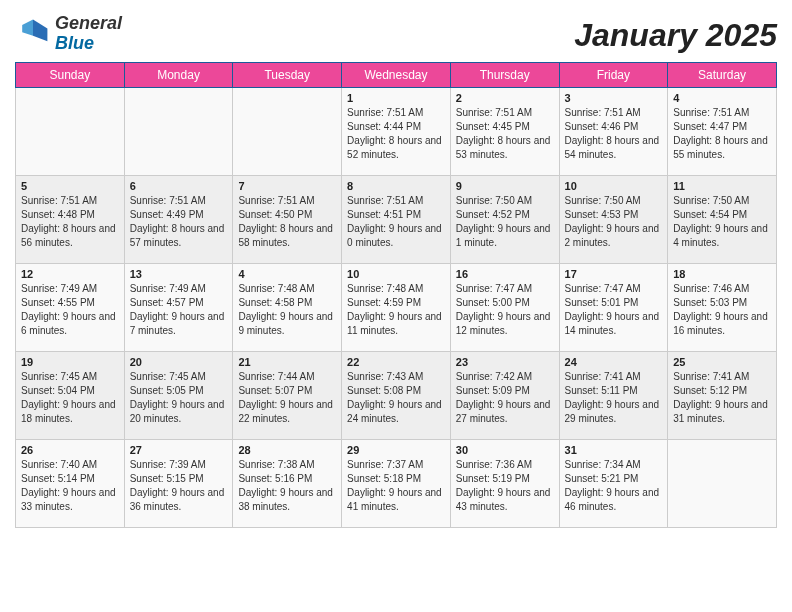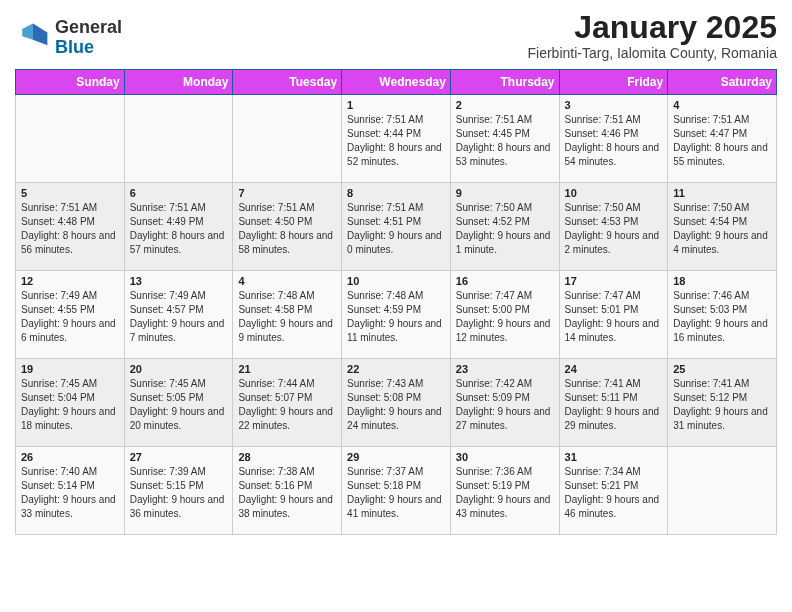--- a/index.html
+++ b/index.html
@@ -5,23 +5,24 @@
     * { box-sizing: border-box; margin: 0; padding: 0; }
     body {
       font-family: Arial, sans-serif;
       background: #fff;
       width: 792px;
       min-height: 612px;
       padding: 10px 15px 15px 15px;
     }
     .header {
       display: flex;
-      align-items: center;
+      align-items: flex-end;
       justify-content: space-between;
       margin-bottom: 8px;
+      font-style: italic;
     }
     .logo {
       display: flex;
       align-items: center;
       margin-top: 4px;
     }
     .logo-text {
       display: flex;
       flex-direction: column;
       font-size: 18px;
@@ -48,27 +49,27 @@
       font-size: 14px;
       font-weight: normal;
       color: #444;
     }
     table {
       width: 100%;
       border-collapse: collapse;
       table-layout: fixed;
     }
     thead tr th {
-      background-color: #d946ef;
+      background-color: #ec4899;
       color: #fff;
       font-size: 12px;
-      font-weight: bold;
+      font-weight: normal;
       padding: 5px 4px;
       border: 1px solid #1a5a9a;
-      text-align: right;
+      text-align: center;
     }
     tbody tr td {
       border: 1px solid #ccc;
       vertical-align: top;
       padding: 4px 5px;
       font-size: 10.5px;
       color: #222;
       min-height: 80px;
       height: 88px;
       background: #fff;
@@ -101,21 +102,20 @@
       <polygon points="20,4 36,14 36,28 20,22" fill="#2a6db5"></polygon>
       <polygon points="20,4 20,22 8,18 8,10" fill="#4a9fd5"></polygon>
     </svg>
     <div class="logo-text">
       <span class="logo-general">General</span>
       <span class="logo-blue">Blue</span>
     </div>
   </div>
   <div class="title-block">
     <h1>January 2025</h1>
-    <h2>Fierbinti-Targ, Ialomita County, Romania</h2>
   </div>
 </div>
 
 <table>
   <thead>
     <tr id="header-row">
         <th>Sunday</th>
         <th>Monday</th>
         <th>Tuesday</th>
         <th>Wednesday</th>

